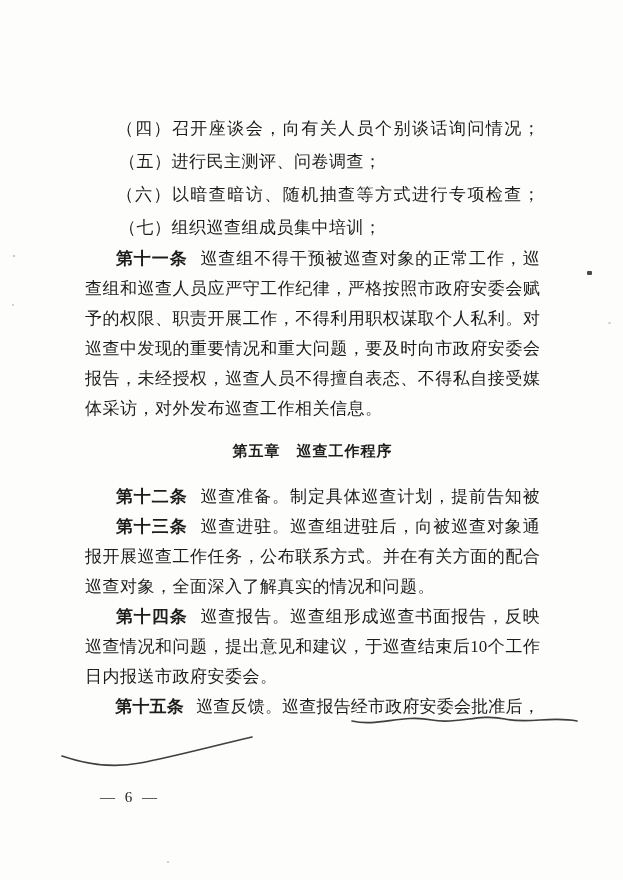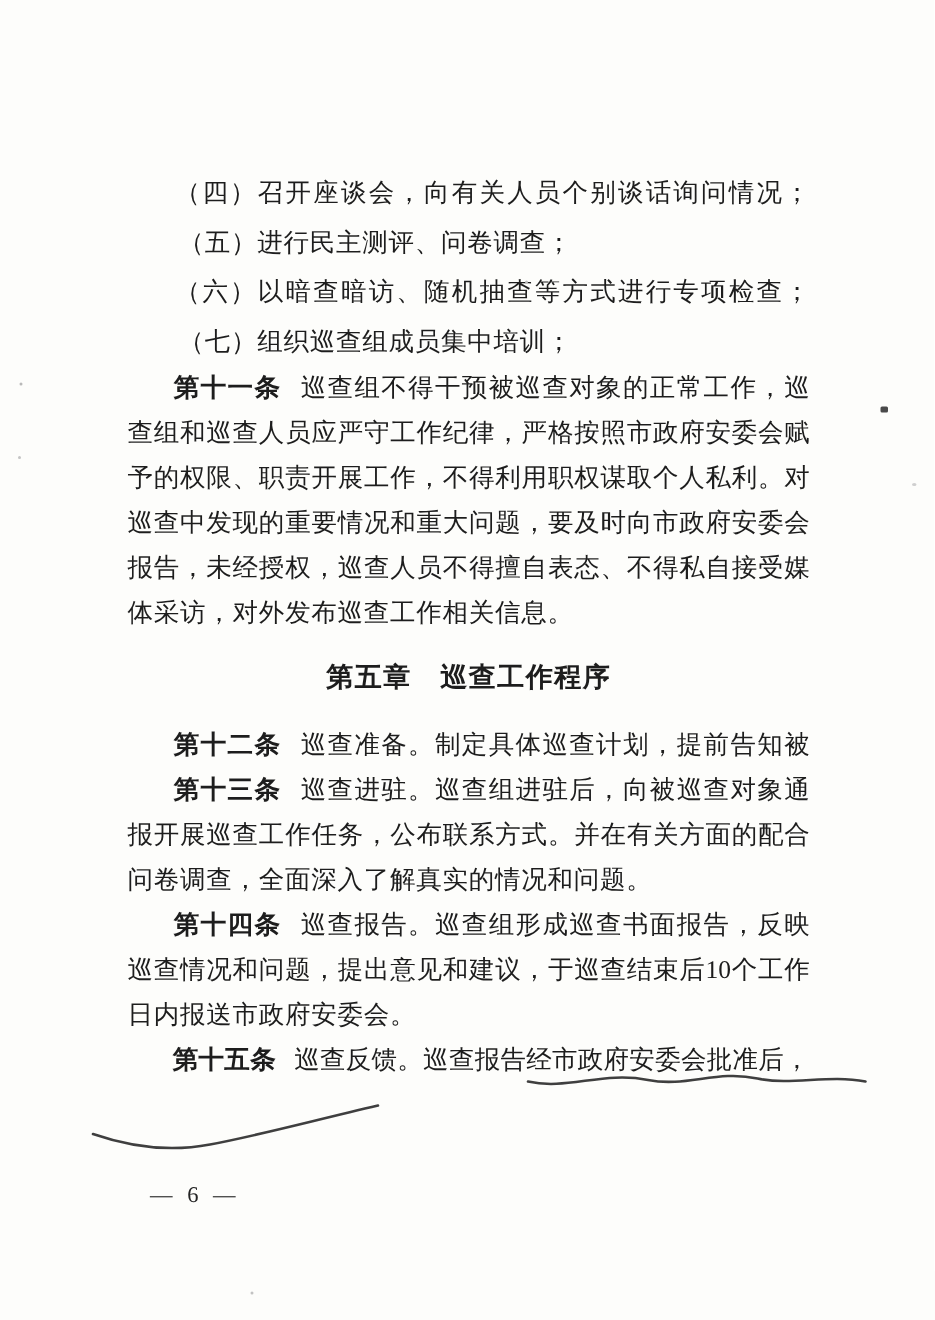--- a/index.html
+++ b/index.html
@@ -47,21 +47,21 @@
     font-weight: 700;
   }
   .line.heading {
     height: 26px;
     line-height: 26px;
     margin-top: 14px;
     margin-bottom: 18px;
     text-align: center;
     font-family: "Liberation Sans", sans-serif;
     font-weight: 700;
-    font-size: 18px;
+    font-size: 15px;
     letter-spacing: 1px;
     white-space: normal;
   }
   .page-footer {
     position: absolute;
     left: 100px;
     top: 789px;
     font-size: 15px;
     letter-spacing: 3px;
     color: #242424;
@@ -360,21 +360,21 @@
         <span>并</span>
         <span>在</span>
         <span>有</span>
         <span>关</span>
         <span>方</span>
         <span>面</span>
         <span>的</span>
         <span>配</span>
         <span>合</span>
       </div>
-      <div class="line para">问卷调查，全面深入了解真实的情况和问题。</div>
+      <div class="line para">巡查对象，全面深入了解真实的情况和问题。</div>
       <div class="line para justify indent">
         <span class="indent-sp"></span>
         <span class="b">第</span>
         <span class="b">十</span>
         <span class="b">四</span>
         <span class="b">条</span>
         <span class="gap-sp"></span>
         <span>巡</span>
         <span>查</span>
         <span>报</span>

